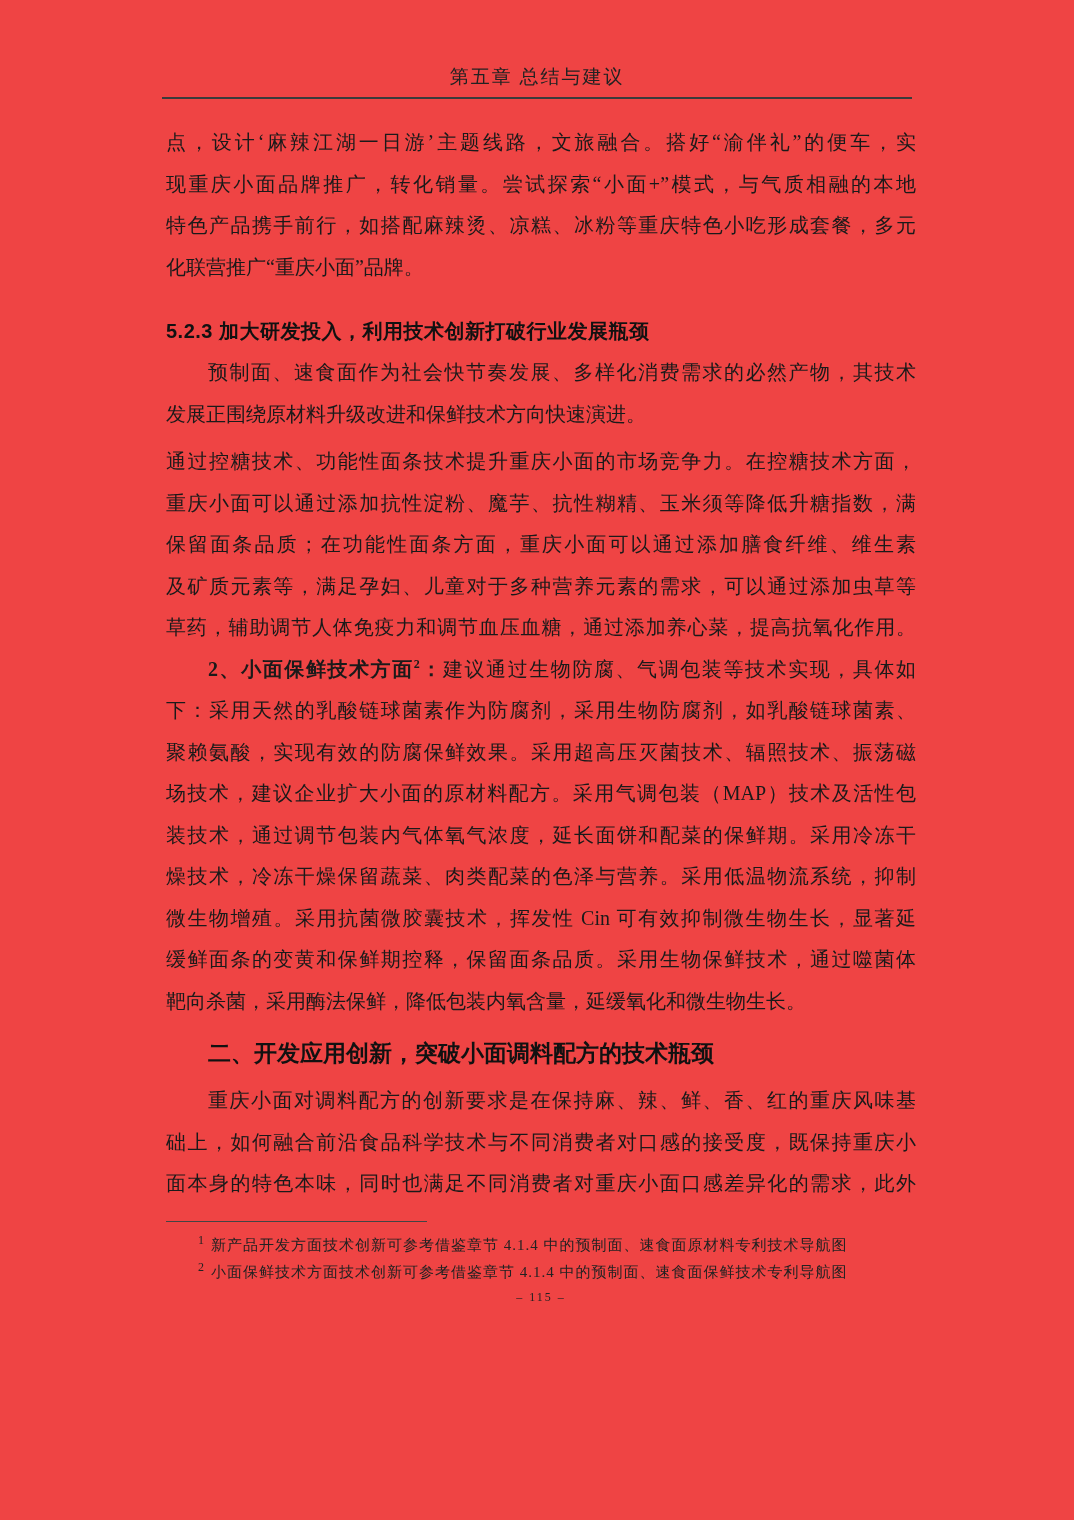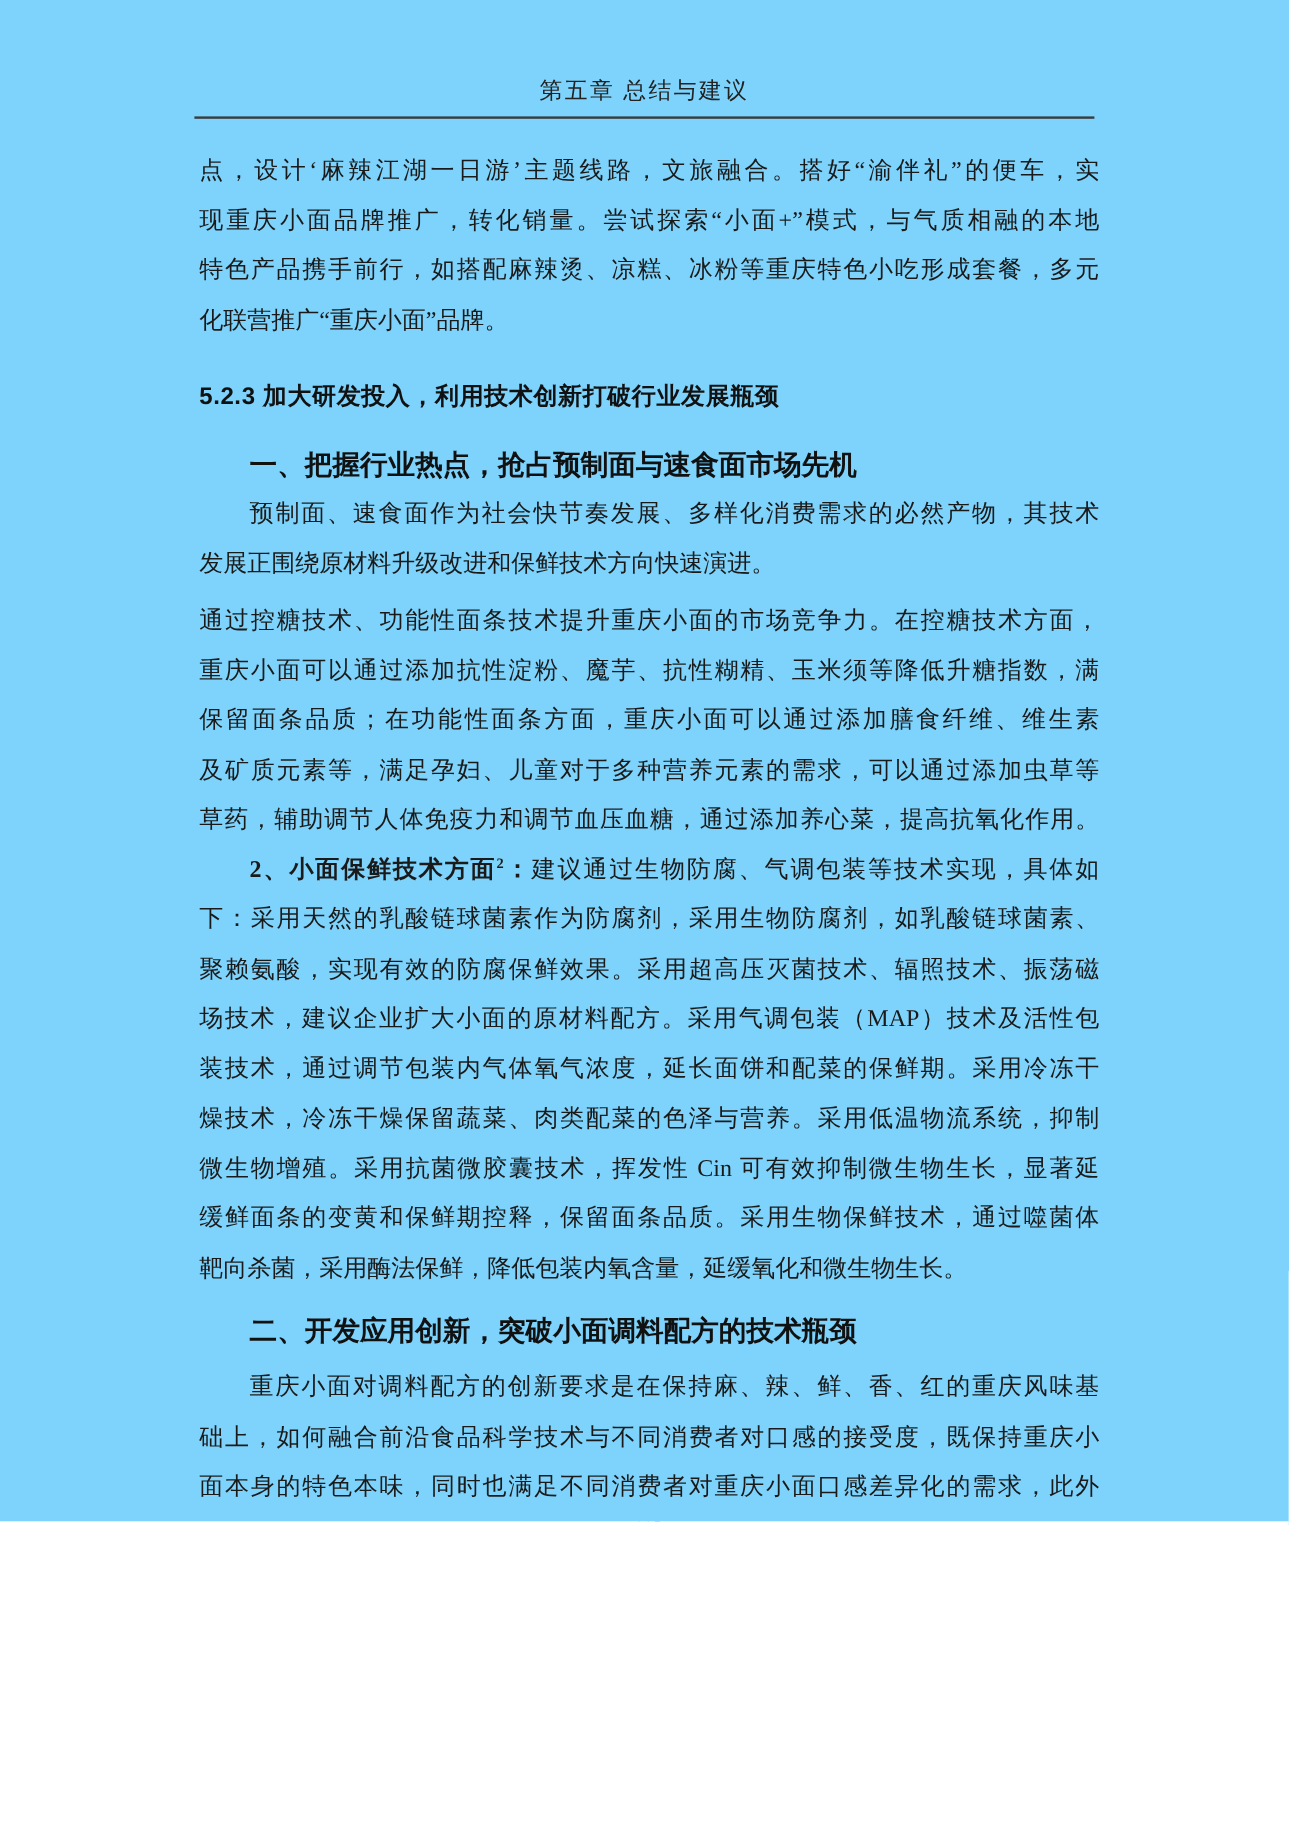--- a/index.html
+++ b/index.html
@@ -1,20 +1,20 @@
 <!DOCTYPE html>
 <html><head>
 <meta charset="utf-8">
 <style>
   html,body { margin:0; padding:0; background:#ffffff; }
   .page {
     position: relative;
     width: 1074px;
-    height: 1268px;
-    background: #7dd3fc;
+    height: 1520px;
+    background: #ef4444;
     overflow: hidden;
     font-family: "Liberation Serif", "DejaVu Serif", serif;
     color: #1c1c1c;
   }
   .doc-header {
     position: absolute;
     top: 64px;
     left: 162px;
     width: 750px;
   }
@@ -112,21 +112,20 @@
 
     <div class="para">
       <div class="bl">点，设计‘麻辣江湖一日游’主题线路，文旅融合。搭好“渝伴礼”的便车，实</div>
       <div class="bl">现重庆小面品牌推广，转化销量。尝试探索“小面+”模式，与气质相融的本地</div>
       <div class="bl">特色产品携手前行，如搭配麻辣烫、凉糕、冰粉等重庆特色小吃形成套餐，多元</div>
       <div class="bl endline">化联营推广“重庆小面”品牌。</div>
     </div>
 
     <div class="h-523">5.2.3 加大研发投入，利用技术创新打破行业发展瓶颈</div>
 
-    <div class="h-sub">一、把握行业热点，抢占预制面与速食面市场先机</div>
 
     <div class="para p-market">
       <div class="bl ind">预制面、速食面作为社会快节奏发展、多样化消费需求的必然产物，其技术</div>
       <div class="bl endline">发展正围绕原材料升级改进和保鲜技术方向快速演进。</div>
     </div>
 
     <div class="para p-dev">
       <div class="bl">通过控糖技术、功能性面条技术提升重庆小面的市场竞争力。在控糖技术方面，</div>
       <div class="bl">重庆小面可以通过添加抗性淀粉、魔芋、抗性糊精、玉米须等降低升糖指数，满</div>
       <div class="bl">保留面条品质；在功能性面条方面，重庆小面可以通过添加膳食纤维、维生素</div>
@@ -149,17 +148,24 @@
     </div>
 
     <div class="h-sub h-two">二、开发应用创新，突破小面调料配方的技术瓶颈</div>
 
     <div class="para p-seasoning">
       <div class="bl ind">重庆小面对调料配方的创新要求是在保持麻、辣、鲜、香、红的重庆风味基</div>
       <div class="bl">础上，如何融合前沿食品科学技术与不同消费者对口感的接受度，既保持重庆小</div>
       <div class="bl">面本身的特色本味，同时也满足不同消费者对重庆小面口感差异化的需求，此外</div>
     </div>
 
+    <div class="footnotes">
+      <div class="footnote-rule"></div>
+      <div class="footnote-list">
+        <div class="fn-line"><sup class="fn-sup">1</sup><span>新产品开发方面技术创新可参考借鉴章节 4.1.4 中的预制面、速食面原材料专利技术导航图</span></div>
+        <div class="fn-line"><sup class="fn-sup">2</sup><span>小面保鲜技术方面技术创新可参考借鉴章节 4.1.4 中的预制面、速食面保鲜技术专利导航图</span></div>
+      </div>
+    </div>
 
     <div class="page-number">– 115 –</div>
 
   </div>
 </div>
 
 </body></html>

